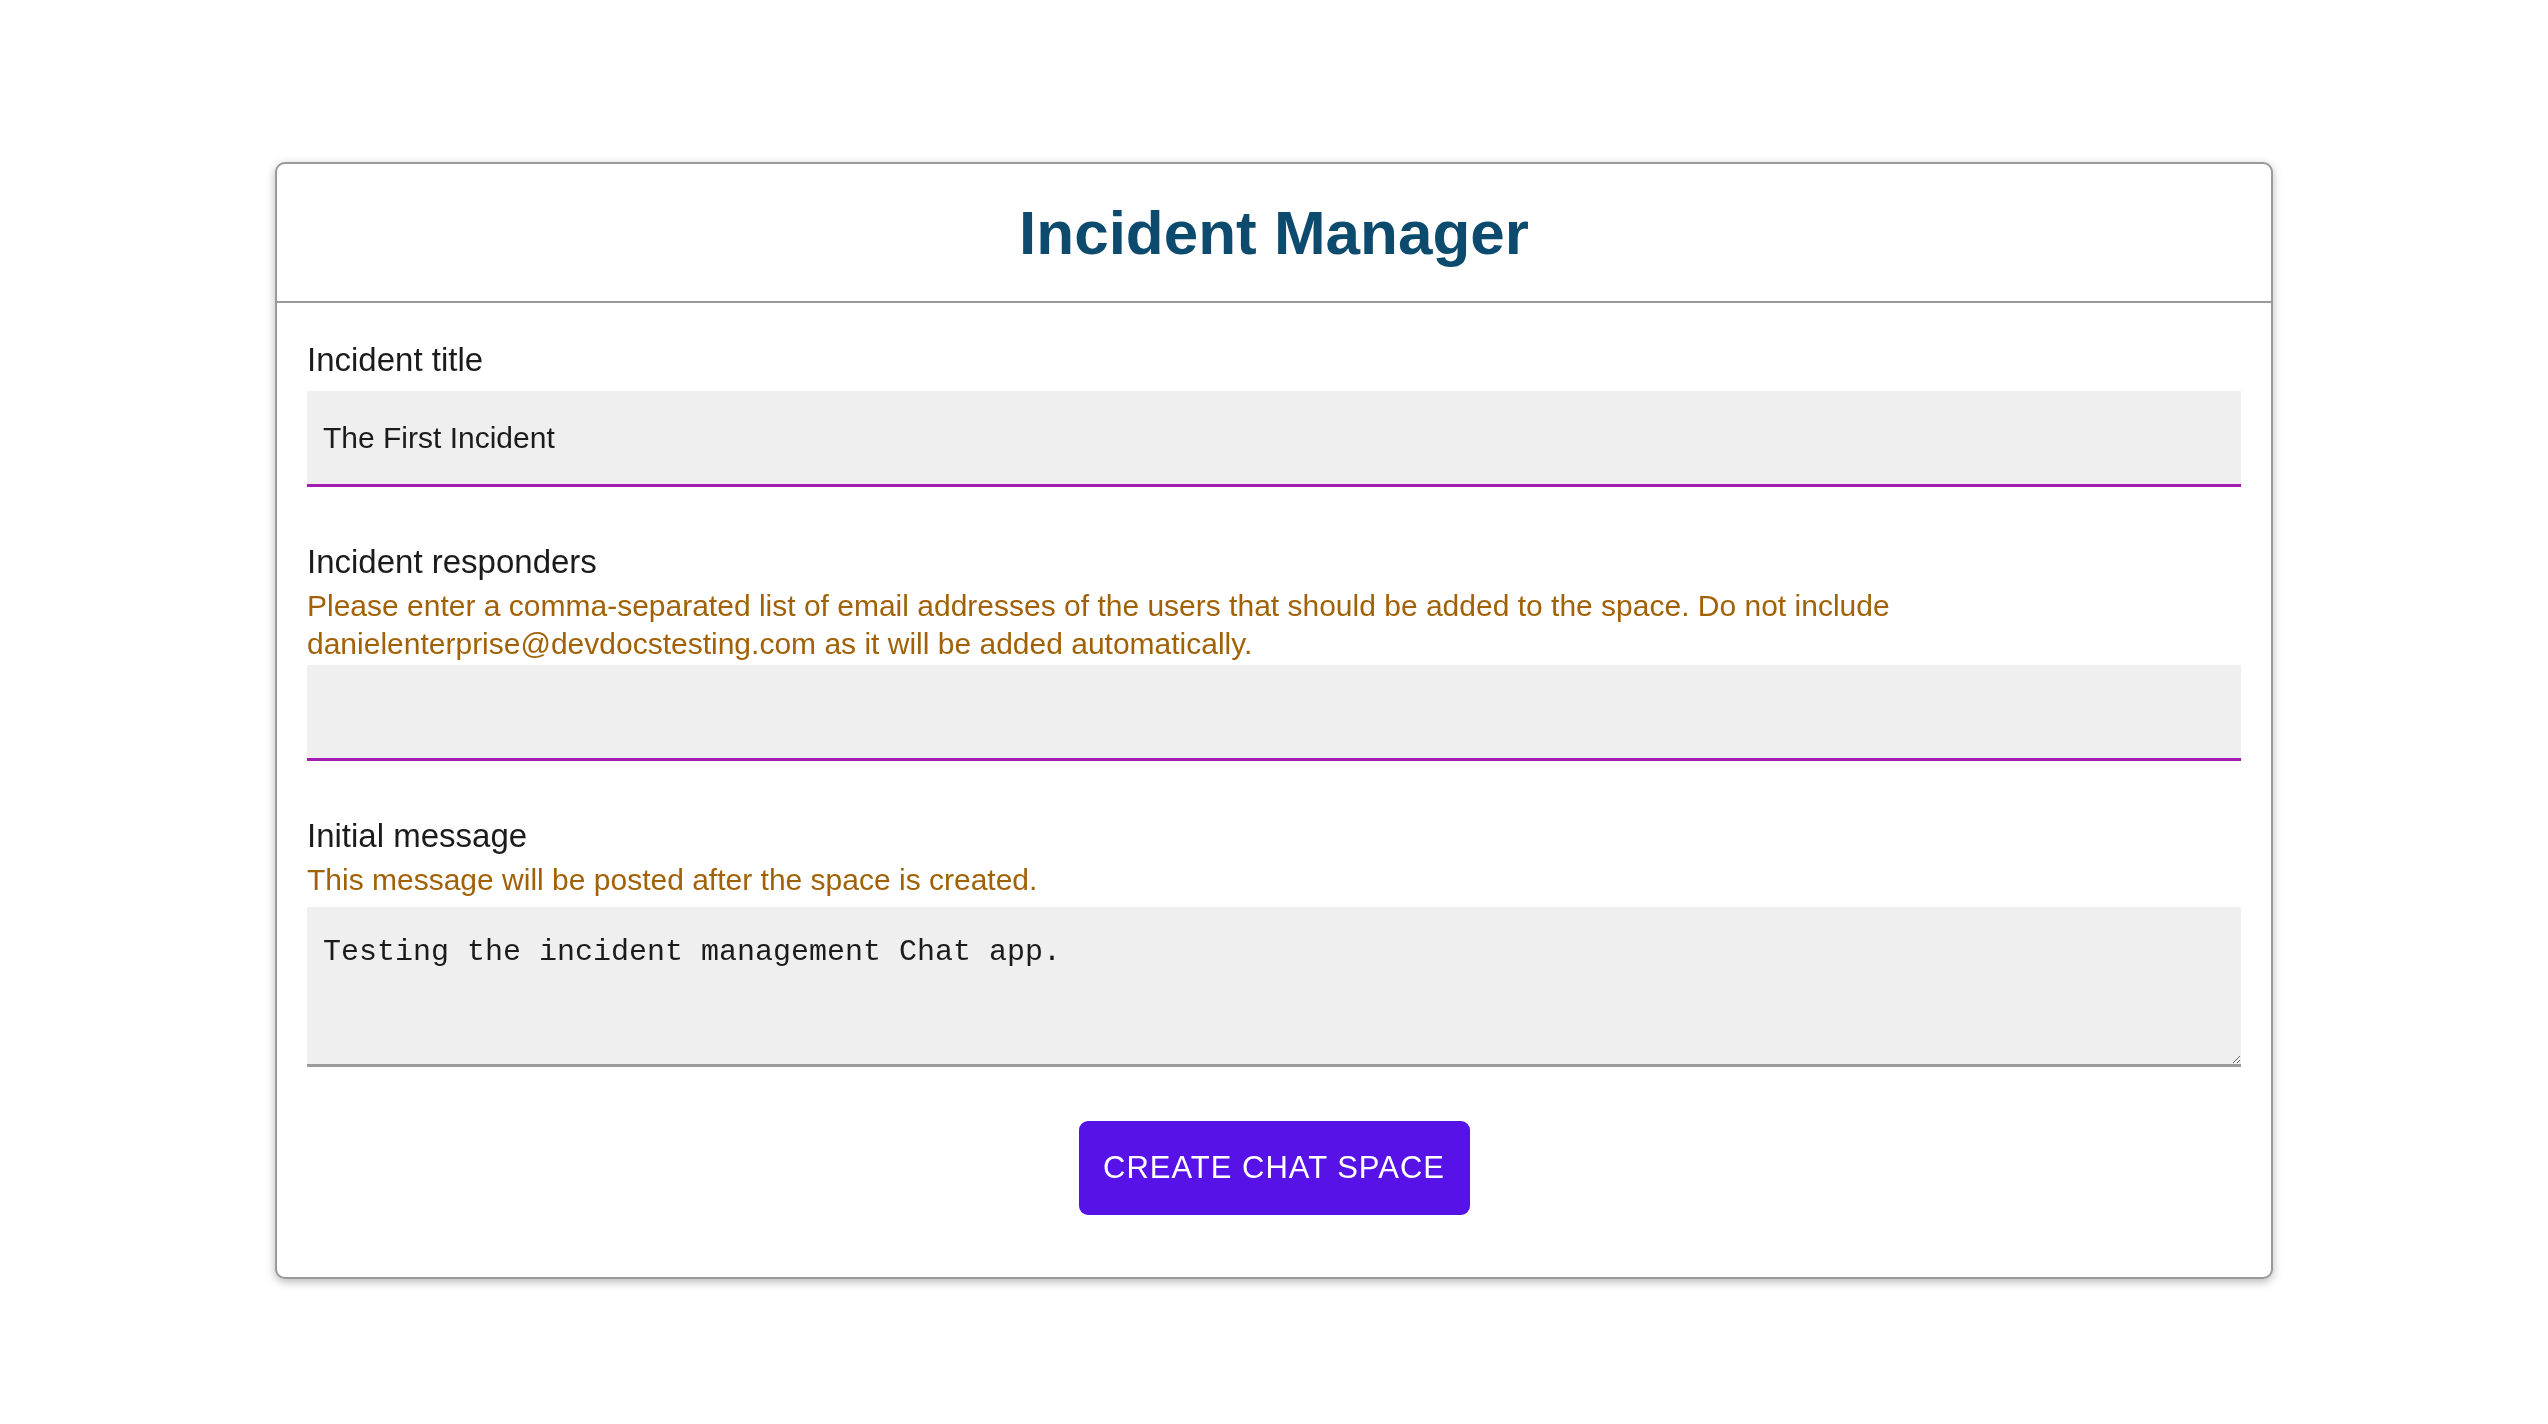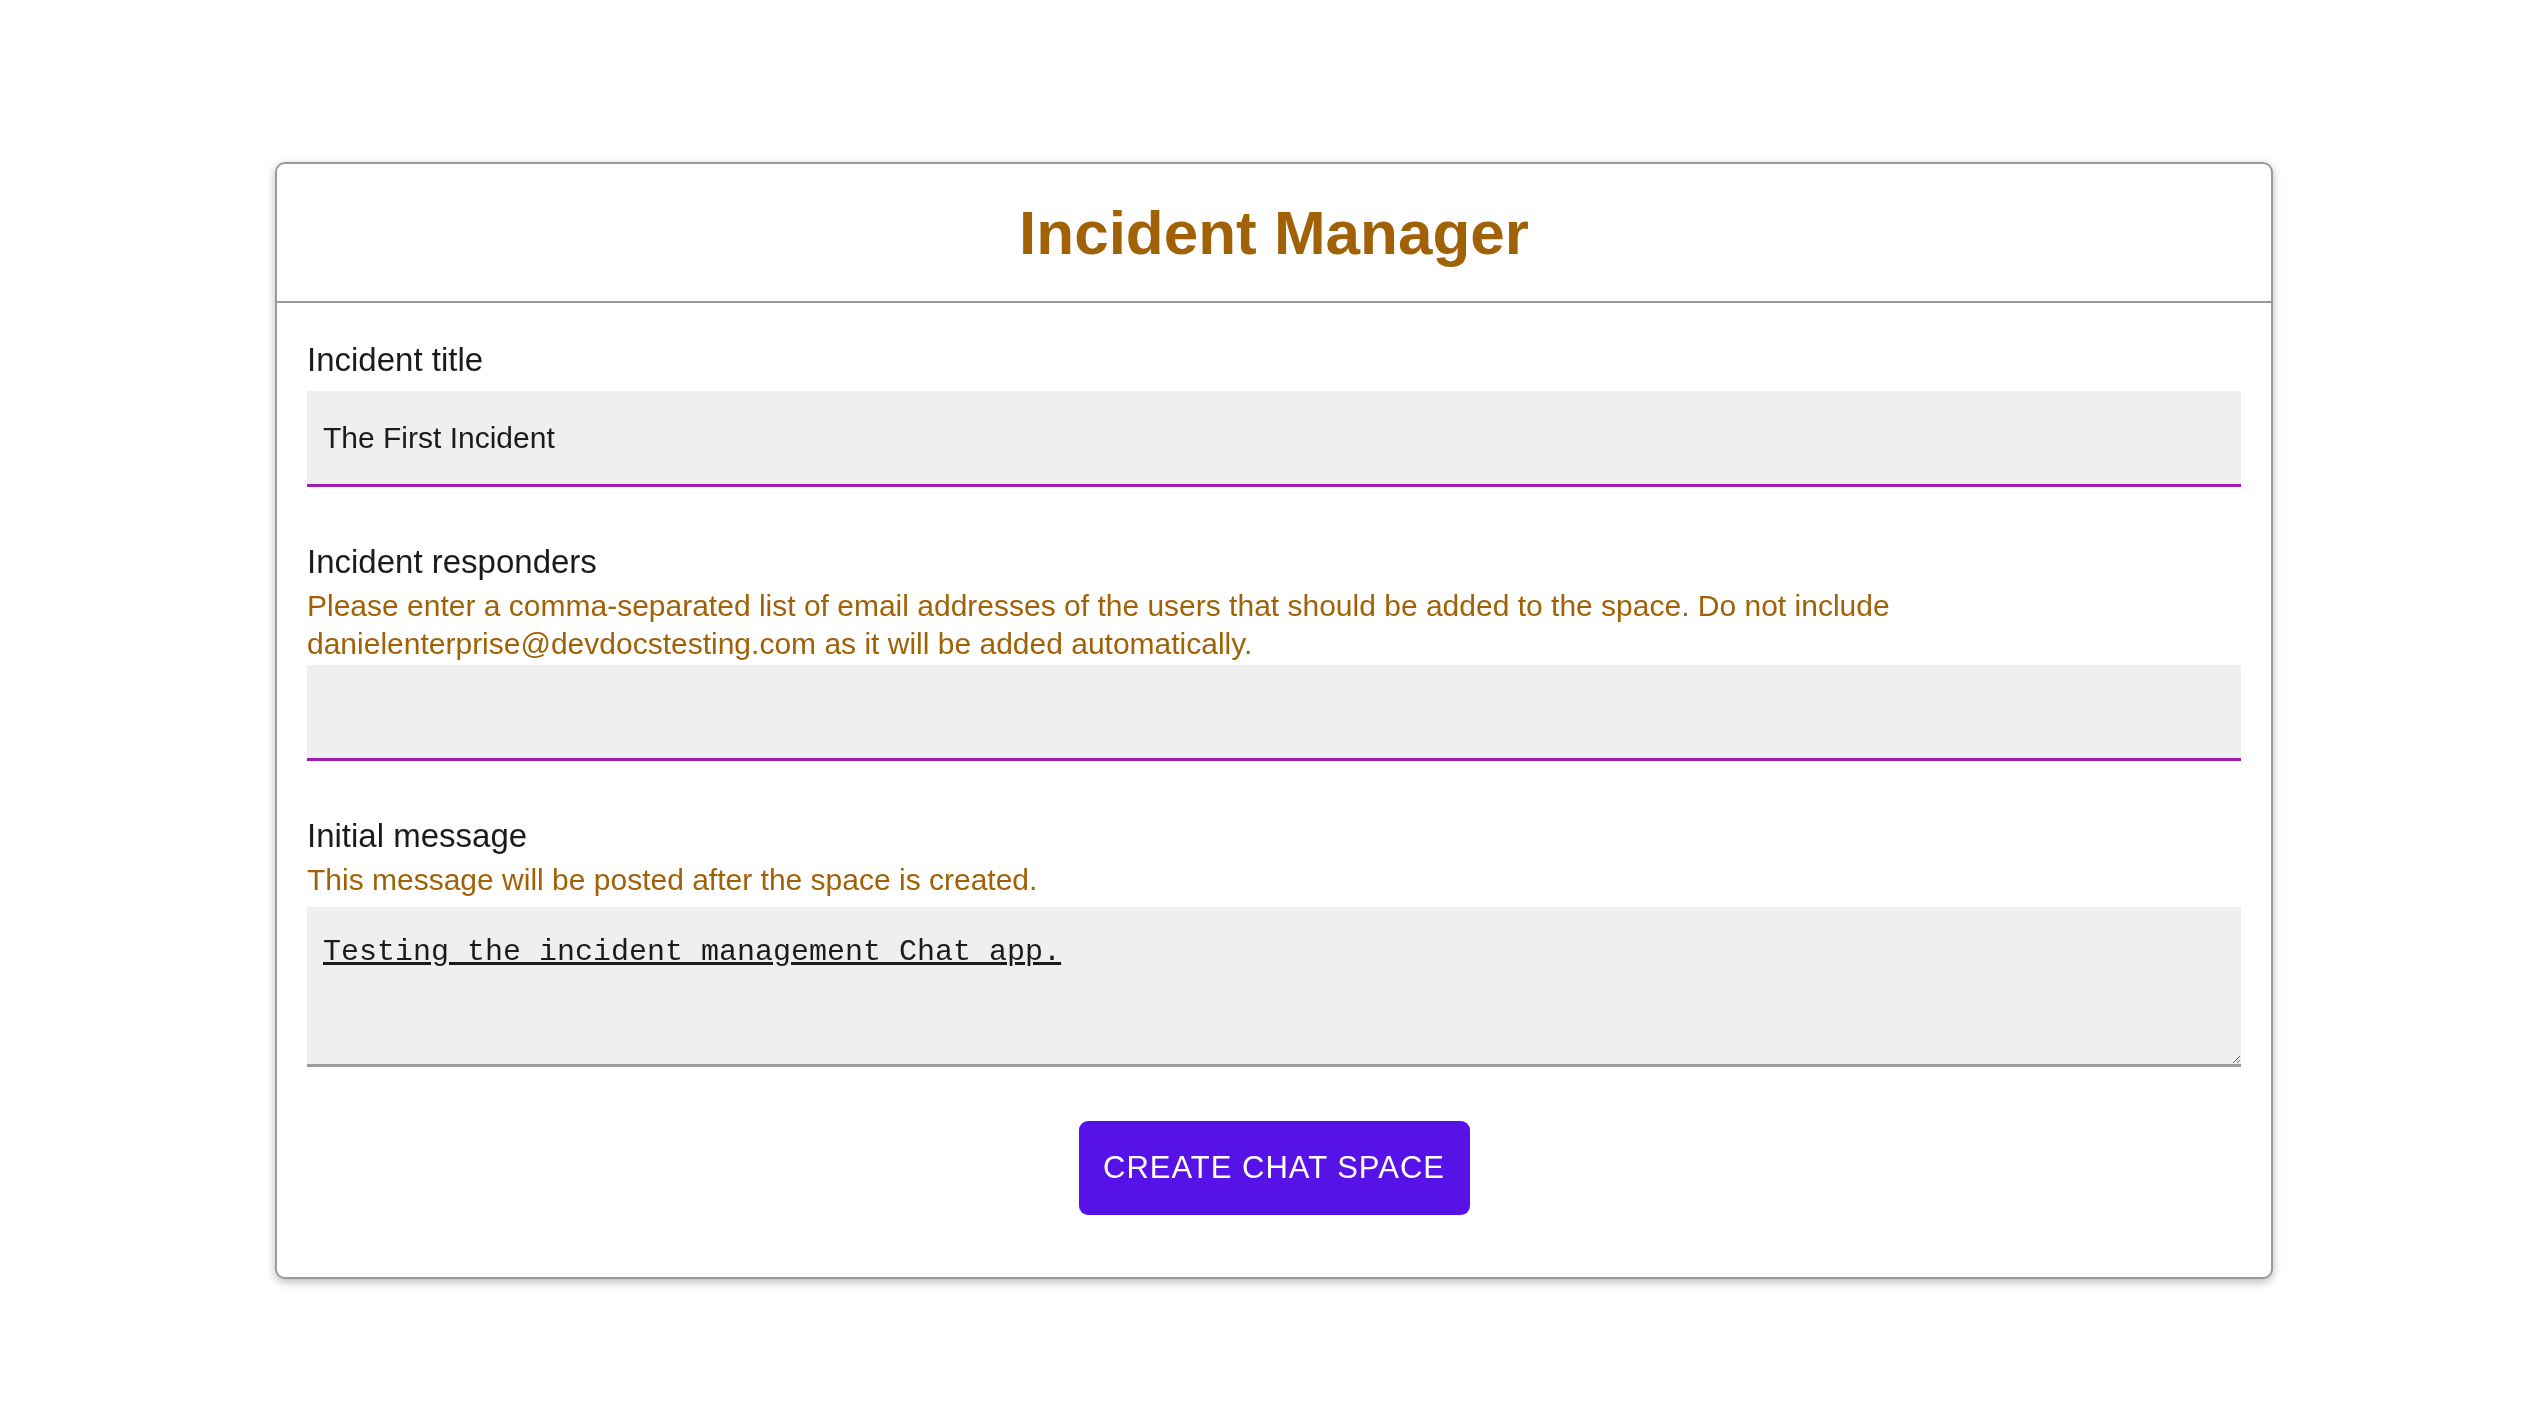--- a/index.html
+++ b/index.html
@@ -22,21 +22,21 @@
   .card-header {
     height: 139px;
     display: flex;
     align-items: center;
     justify-content: center;
     border-bottom: 2px solid #9a9a9a;
   }
   .page-title {
     font-size: 62px;
     font-weight: 700;
-    color: #a16207;
+    color: #0c4a6e;
     letter-spacing: 0;
   }
   .card-content {
     padding: 0 30px 0 30px;
   }
   .field-label {
     display: block;
     margin-top: 36px;
     font-size: 33px;
     line-height: 42px;
@@ -74,21 +74,20 @@
     background: #efefef;
     border: none;
     border-bottom: 3px solid #9b9b9b;
     font-family: "Liberation Mono", "DejaVu Sans Mono", monospace;
     font-size: 30px;
     line-height: 38px;
     color: #1b1b1b;
     padding: 26px 16px;
     outline: none;
     resize: both;
-    text-decoration: underline;
   }
   .button-row {
     margin-top: 54px;
     text-align: center;
   }
   .submit-button {
     width: 391px;
     height: 94px;
     background: #5712e8;
     color: #ffffff;

